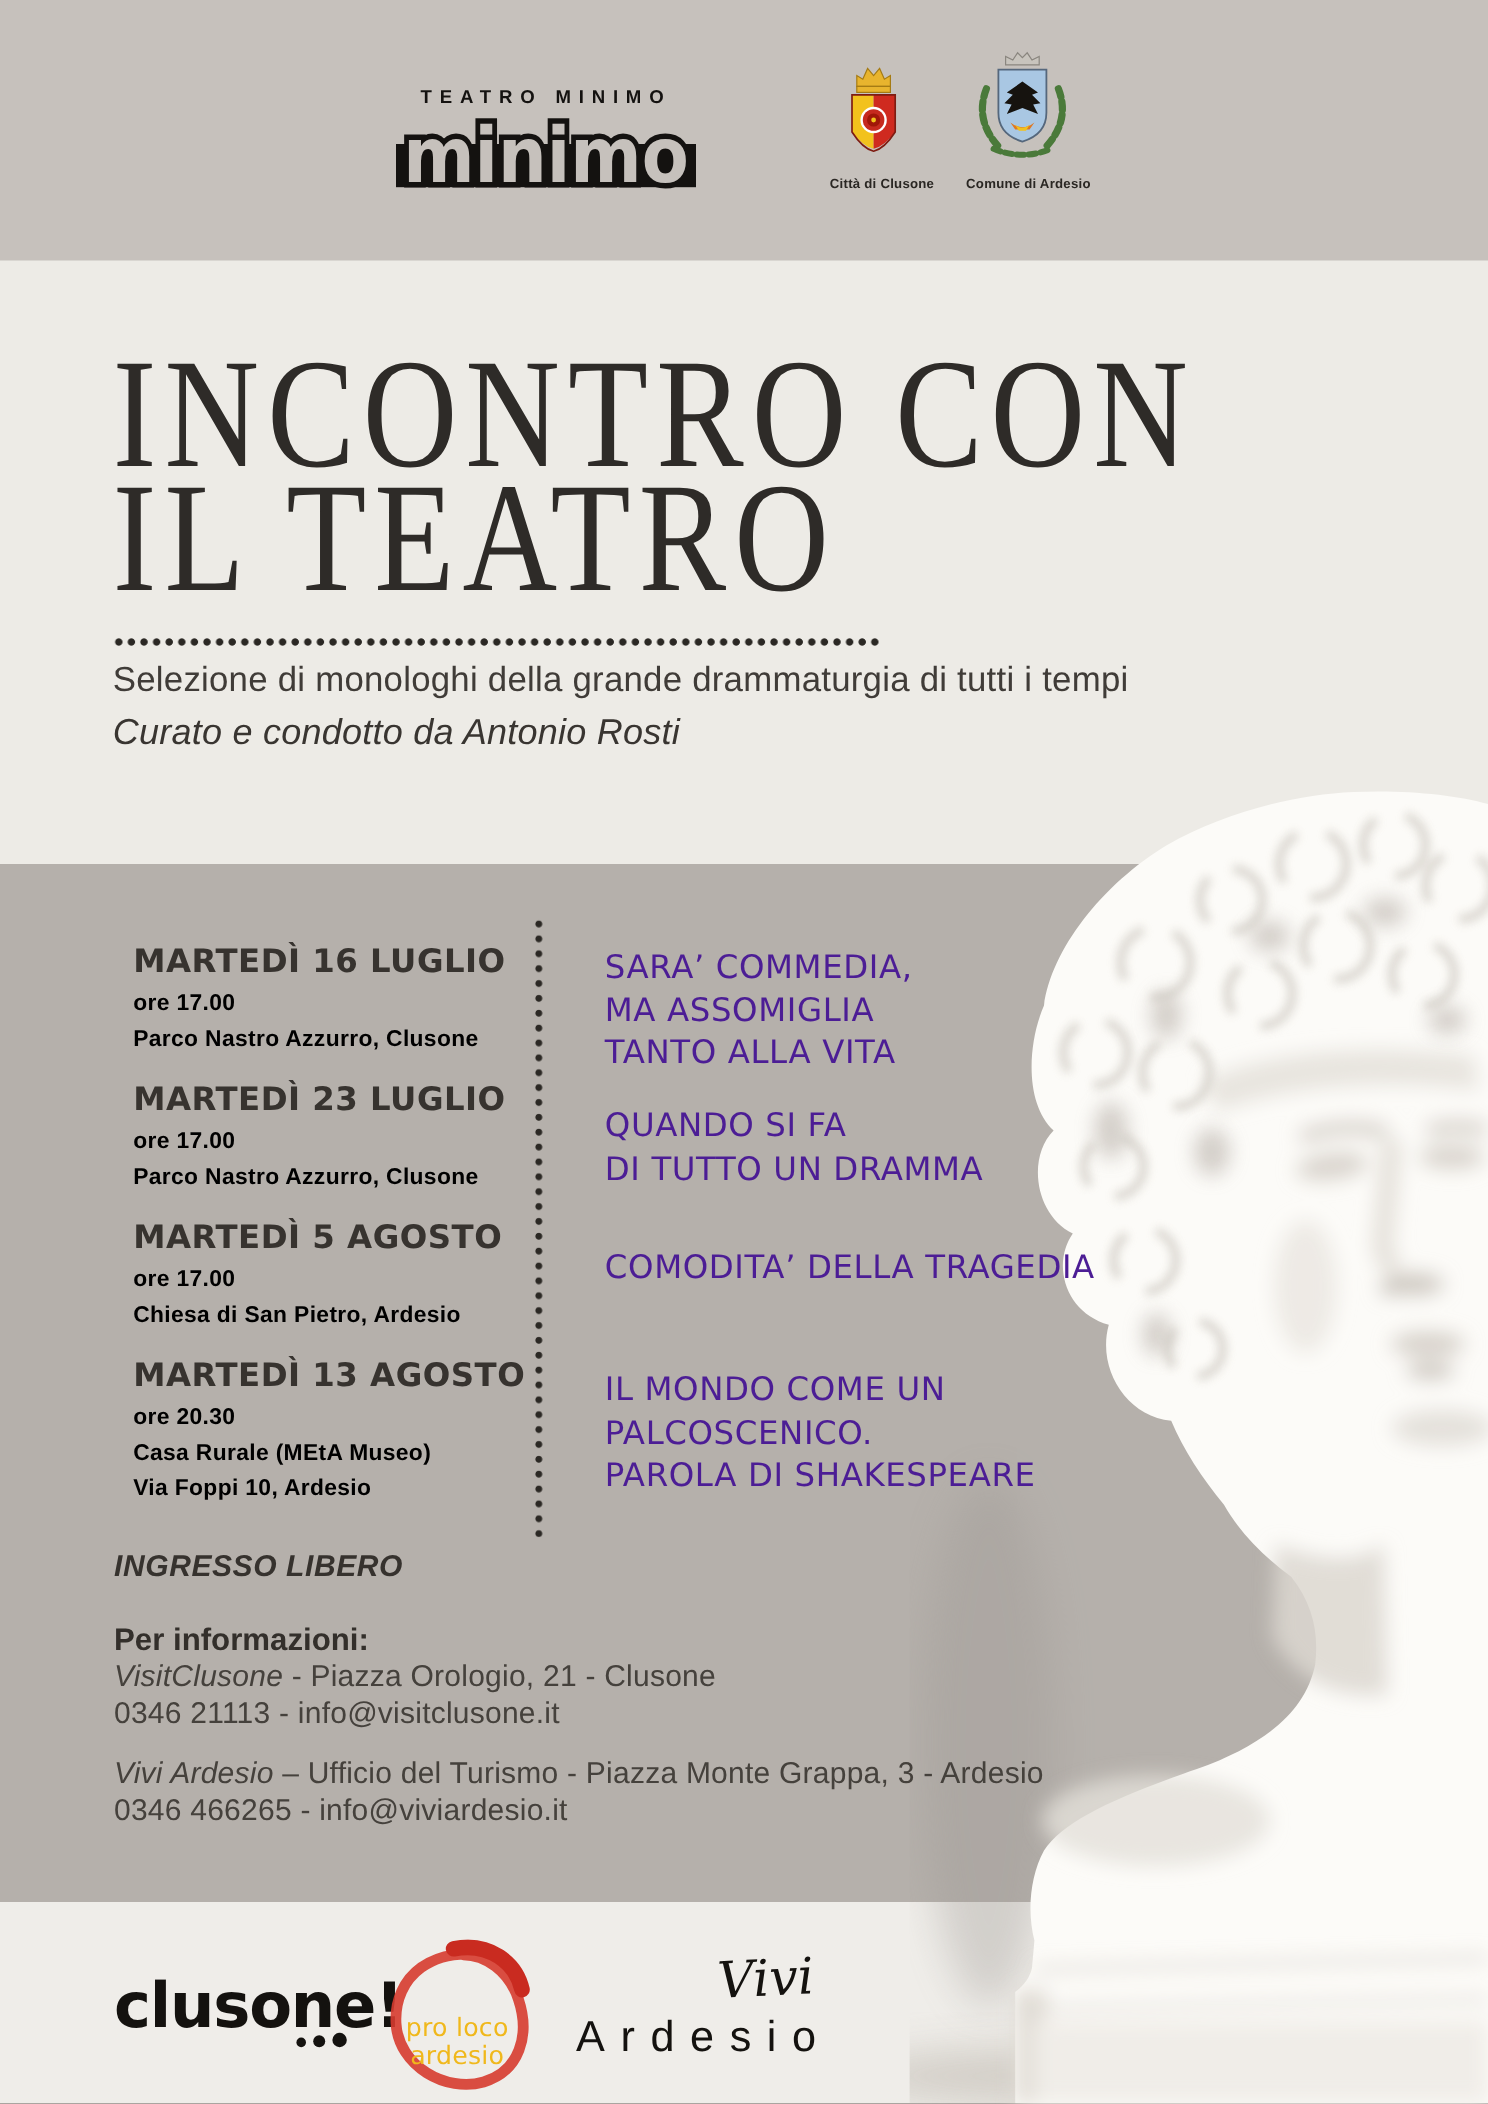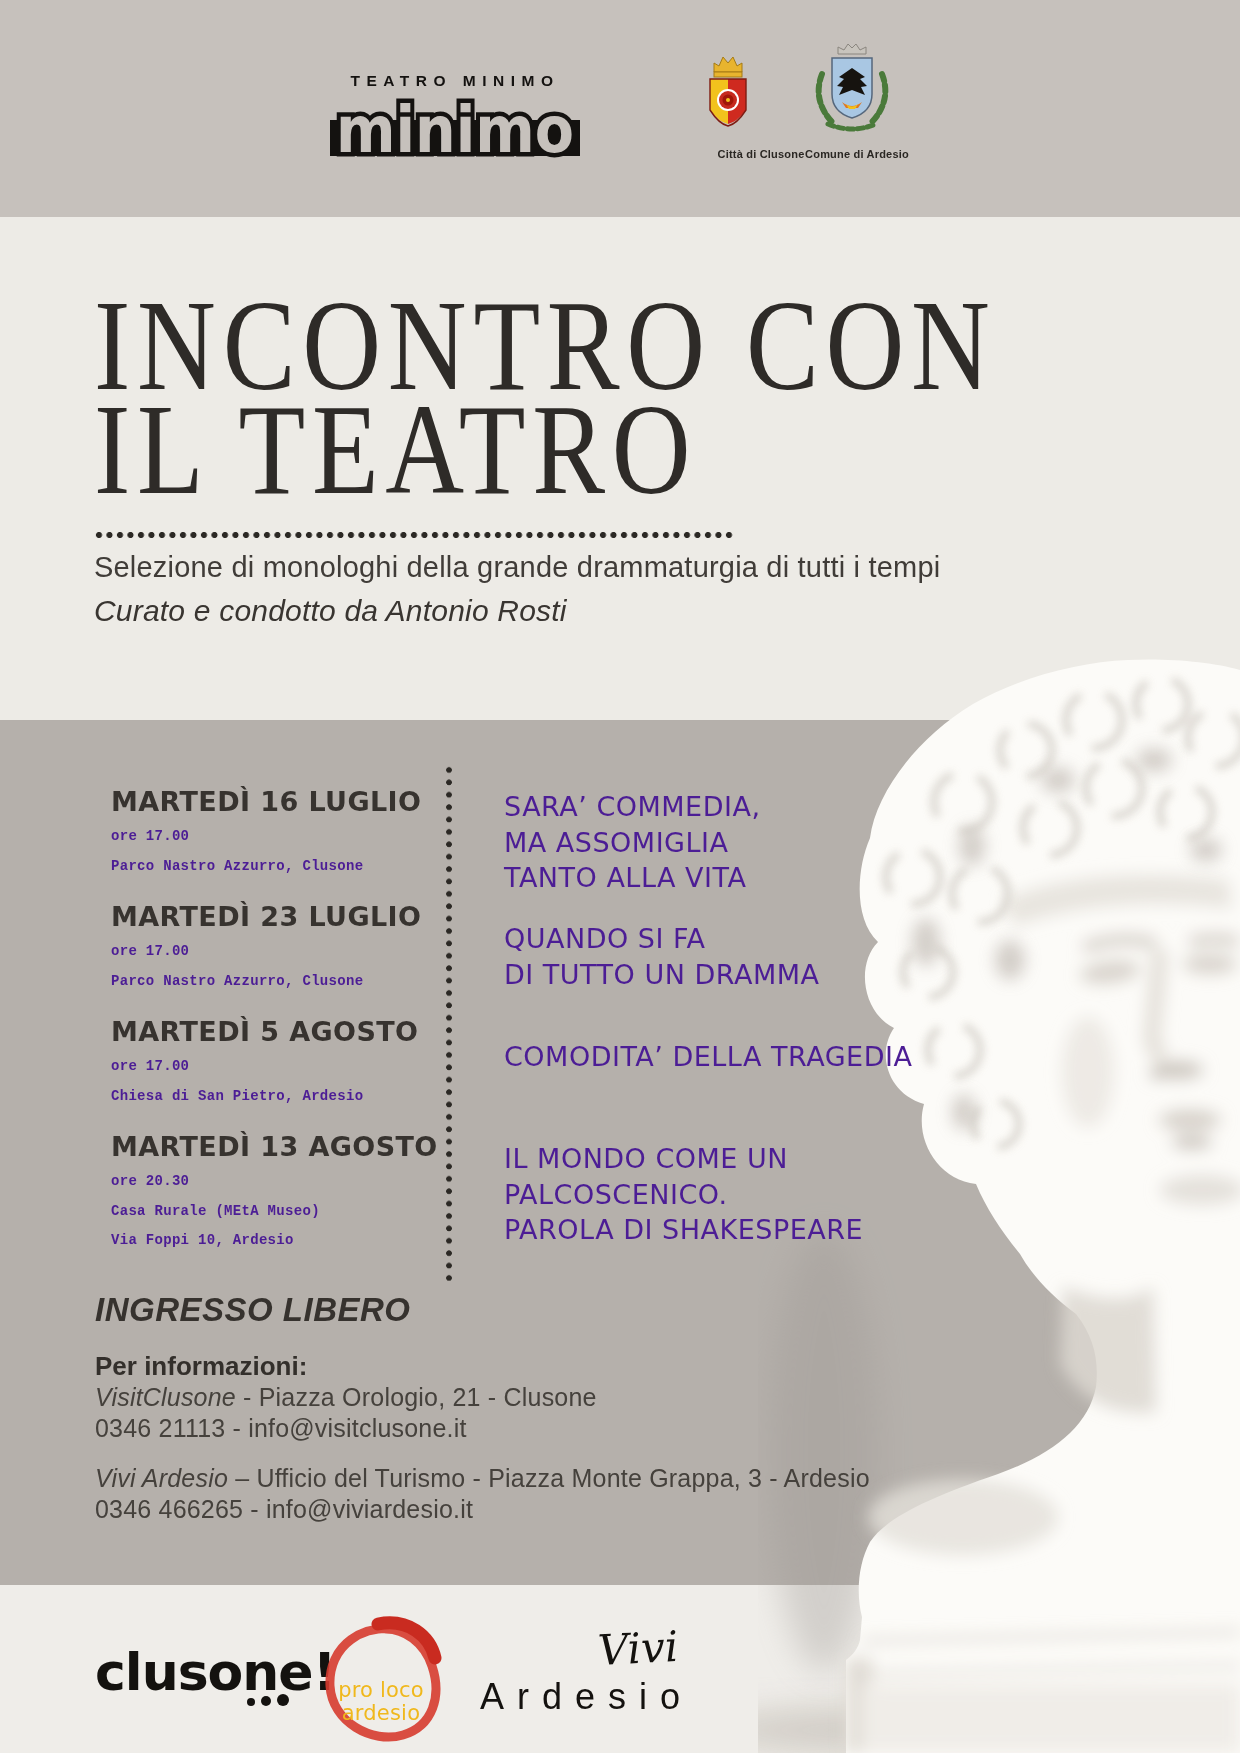--- a/index.html
+++ b/index.html
@@ -30,30 +30,30 @@
     left:94px;top:530px;width:640px;height:10px;
     background-image:radial-gradient(circle at 5px 5px,#2b2824 2.7px,rgba(0,0,0,0) 3.4px);
     background-size:10.5px 10px;background-repeat:repeat-x;
   }
   .subtitle{left:94px;top:551px;font-size:29px;color:#403c38;letter-spacing:.2px;}
   .curator{left:94px;top:594px;font-size:30px;font-style:italic;color:#393531;letter-spacing:.2px;}
 
   
   .event{left:111px;width:345px;}
   .event-title{font-size:27px;font-weight:bold;color:#37332f;letter-spacing:.4px;margin:0 0 5px 0;font-family:"DejaVu Sans",sans-serif;}
-  .event-details{font-size:14px;font-weight:bold;color:#4c1d95;line-height:29.5px;letter-spacing:.3px;white-space:pre-line;font-family:Liberation Mono, monospace;}
+  .event-details{font-size:19px;font-weight:bold;color:#000000;line-height:29.5px;letter-spacing:.3px;white-space:pre-line;font-family:Liberation Sans, sans-serif;}
   .dotted-v{
     left:445px;top:764px;width:8px;height:517px;
     background-image:radial-gradient(circle at 4px 6px,#2b2824 2.5px,rgba(0,0,0,0) 3.2px);
     background-size:8px 12.4px;background-repeat:repeat-y;
   }
   .show{left:504px;width:420px;font-size:27px;font-weight:normal;color:#4c1d95;
         line-height:35.5px;letter-spacing:.5px;white-space:pre-line;font-family:"DejaVu Sans",sans-serif;}
 
-  .ingresso{left:95px;top:1291px;font-size:33px;font-weight:bold;font-style:italic;color:#36322e;letter-spacing:.5px;}
+  .ingresso{left:95px;top:1291px;font-size:25px;font-weight:bold;font-style:italic;color:#36322e;letter-spacing:.5px;}
   .info-heading{left:95px;top:1351px;font-size:26px;font-weight:bold;color:#332f2b;text-align:center;}
   .info-line{left:95px;font-size:25px;color:#45413c;letter-spacing:.2px;}
   .info-line .it{font-style:italic;}
 
   
   .clusone-logo{left:95px;top:1642px;width:230px;height:80px;color:#14120f;}
   .clusone-text{font-family:"DejaVu Sans",sans-serif;font-weight:bold;font-size:52px;letter-spacing:-1px;}
   .clusone-dots{position:absolute;left:152px;top:52px;display:flex;align-items:flex-end;gap:6px;}
   .clusone-dots i{display:block;border-radius:50%;background:#14120f;}
   .d1{width:8px;height:8px;} .d2{width:10px;height:10px;} .d3{width:12px;height:12px;}
@@ -160,21 +160,21 @@
     <path d="M15 30 h28 v-9 l-5 3 -4 -9 -5 6 -5 -6 -4 9 -5 -3 z" fill="#e8b42e" stroke="#a57b14" stroke-width="1"></path>
     <rect x="15" y="30" width="28" height="5" fill="#e8b42e" stroke="#a57b14" stroke-width="1"></rect>
     <path d="M11 37 h18 v45 q-9 -2 -18 -14 z" fill="#f2c21d"></path>
     <path d="M29 37 h18 v31 q-9 12 -18 14 z" fill="#cf2a1f"></path>
     <path d="M11 37 h36 v31 q-9 14 -18 16 q-9 -2 -18 -16 z" fill="none" stroke="#7e1c12" stroke-width="1.4"></path>
     <circle cx="29" cy="58" r="11" fill="#fff"></circle>
     <circle cx="29" cy="58" r="9" fill="#c62a1e"></circle>
     <circle cx="29" cy="58" r="5.5" fill="#a01708"></circle>
     <circle cx="29" cy="58" r="2" fill="#f2c21d"></circle>
   </svg>
-  <div class="abs z2 crest-label" style="left:706px;top:148px;">Città di Clusone</div>
+  <div class="abs z2 crest-label" style="left:680px;top:148px;">Città di Clusone</div>
 
   <svg class="abs z2" style="left:808px;top:40px;" width="88" height="100" viewBox="0 0 88 100">
     <path d="M30 14 h28 v-7 l-6 3 -4 -6 -4 4 -4 -4 -4 6 -6 -3 z" fill="#c8c4bd" stroke="#8a867f" stroke-width="1"></path>
     <path d="M14 34 q-10 26 10 48" fill="none" stroke="#4a7a3a" stroke-width="6" stroke-dasharray="7 4" stroke-linecap="round"></path>
     <path d="M74 34 q10 26 -10 48" fill="none" stroke="#4a7a3a" stroke-width="6" stroke-dasharray="7 4" stroke-linecap="round"></path>
     <path d="M20 84 q24 10 48 0" fill="none" stroke="#4a7a3a" stroke-width="5" stroke-dasharray="6 4" stroke-linecap="round"></path>
     <path d="M24 18 h40 v36 q0 18 -20 24 q-20 -6 -20 -24 z" fill="#a9c7e3" stroke="#55677c" stroke-width="1.5"></path>
     <path d="M34 62 q10 8 20 0 l-4 6 h-12 z" fill="#e07820"></path>
     <path d="M38 64 q6 5 12 0 l-3 5 h-6 z" fill="#f2c21d"></path>
     <path d="M44 28 l-13 9 5 2 -7 7 6 1 -4 8 13 -5 13 5 -4 -8 6 -1 -7 -7 5 -2 z" fill="#16130f"></path>

